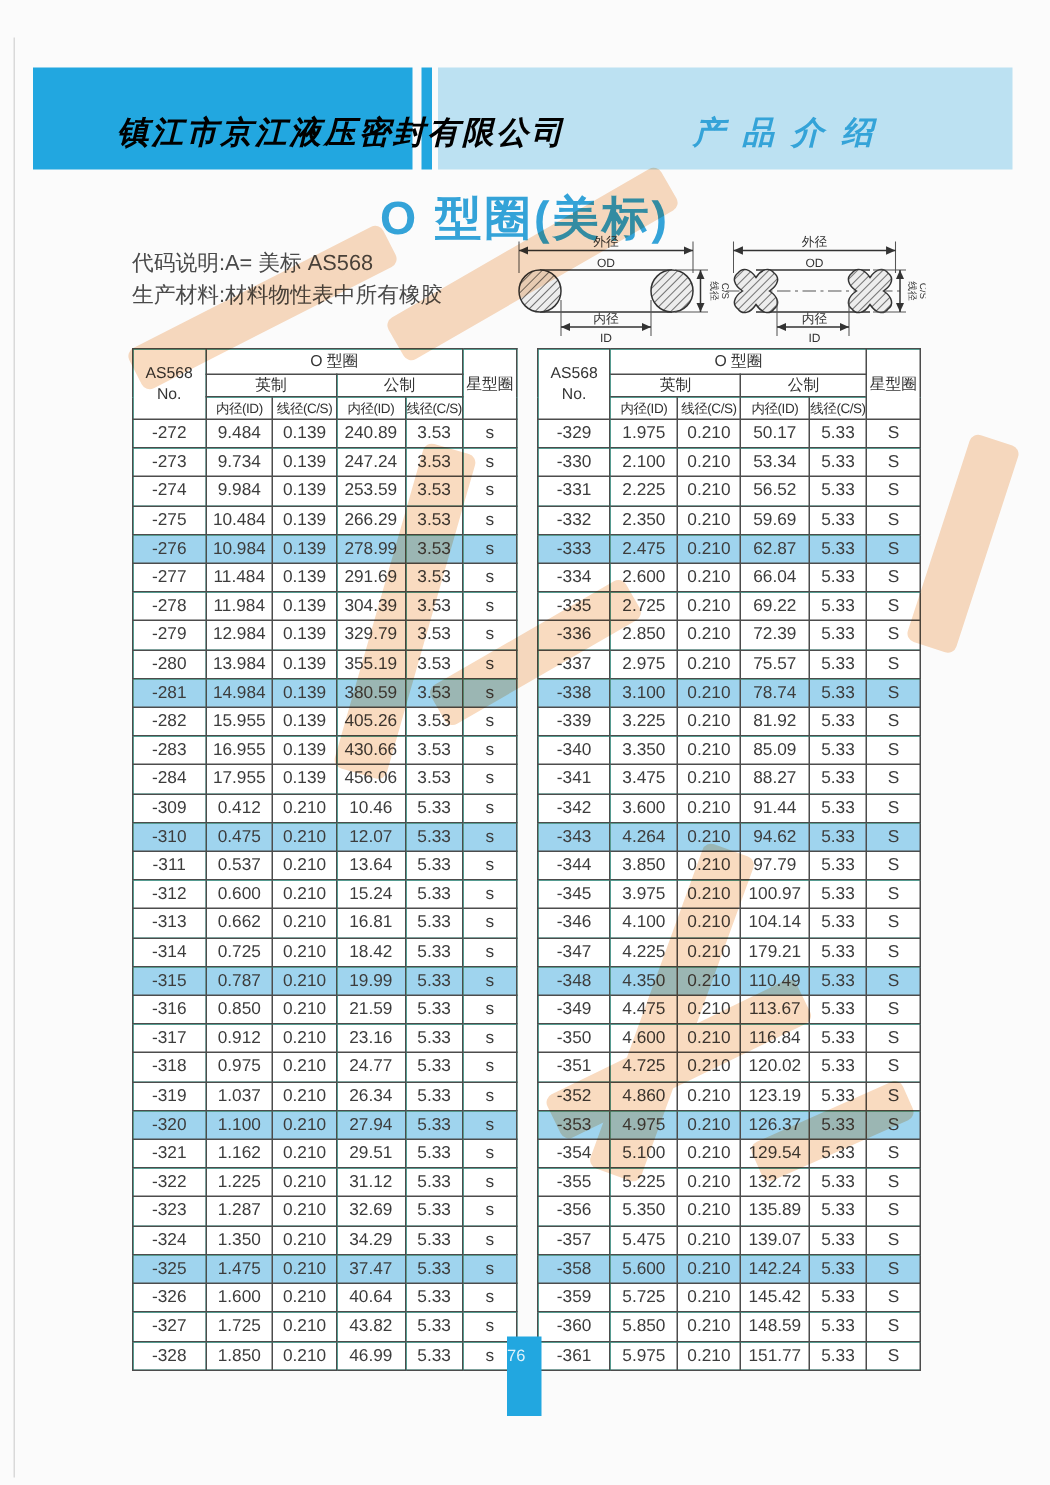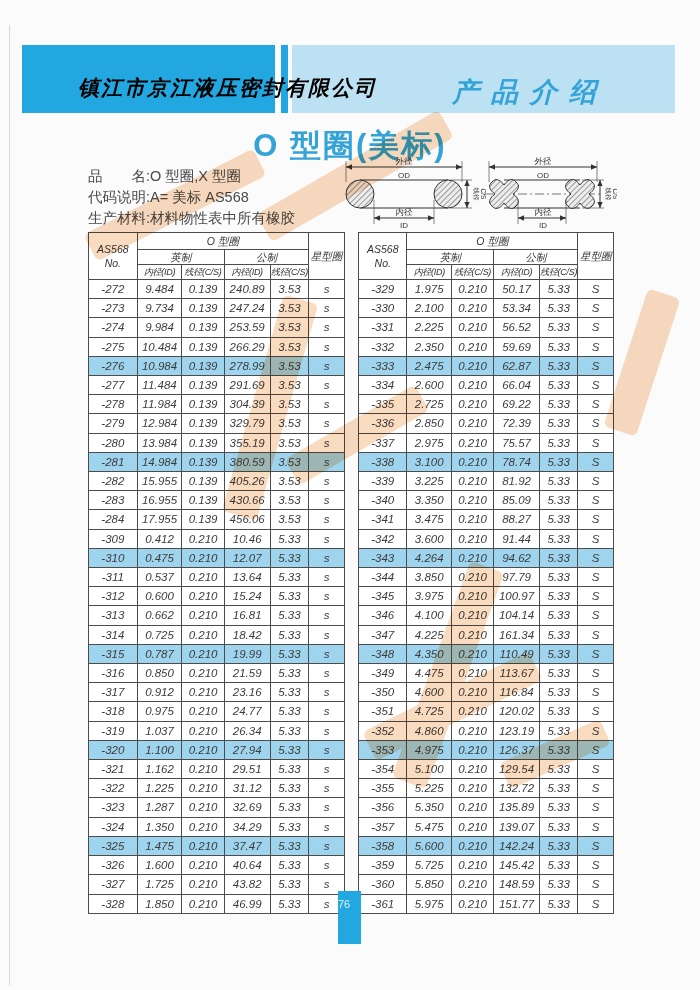--- a/index.html
+++ b/index.html
@@ -15,37 +15,37 @@
   .band-left{left:22px;top:45px;width:253px;height:68px;background:var(--accent,#1fa9e1);}
   .band-div{left:281px;top:45px;width:7px;height:68px;background:var(--accent,#1fa9e1);}
   .band-right{left:292px;top:45px;width:383px;height:68px;background:var(--band-light,#bce1f2);}
   .company{
     left:78px;top:74px;width:320px;z-index:3;
     font-family:"Liberation Serif","DejaVu Serif",serif;
     font-size:21px;font-weight:bold;font-style:italic;
     color:#000000;letter-spacing:2px;white-space:nowrap;
   }
   .section{
-    left:452px;top:74px;width:210px;z-index:3;
+    left:462px;top:74px;width:210px;z-index:3;
     font-family:Liberation Serif, serif;
-    font-size:27px;font-weight:bold;font-style:italic;
+    font-size:21px;font-weight:bold;font-style:italic;
     color:var(--title-blue,#2e9ed6);letter-spacing:12px;white-space:nowrap;
   }
   .page-title{
     left:0;top:125px;width:700px;text-align:center;
     font-size:31px;font-weight:bold;color:var(--title-blue,#3aa7dc);
     letter-spacing:2px;
   }
   
   .info{left:88px;top:166px;font-size:14.5px;color:#4a4a4a;line-height:21px;}
   
   .diagram{left:342px;top:154px;width:275px;height:78px;}
   svg text{font-family:"Liberation Sans","DejaVu Sans",sans-serif;fill:#333;}
   
-  .tbl{position:absolute;top:232px;border-collapse:collapse;table-layout:fixed;background:#5eead4;font-style:italic;}
+  .tbl{position:absolute;top:232px;border-collapse:collapse;table-layout:fixed;background:#5eead4;}
   .tbl-left{left:88px;width:257px;}
   .tbl-right{left:358px;width:256px;}
   .tbl th,.tbl td{border:1px solid #4c4c4c;text-align:center;padding:0;overflow:hidden;}
   .tbl th{font-weight:normal;color:#333;font-size:10.5px;line-height:14px;height:14px;background:#fff;}
   .tbl th.h1{height:16px;}
   .tbl th.sub{font-size:9px;letter-spacing:-0.3px;}
   .tbl th.series div{line-height:14px;font-size:10.5px;}
   .tbl td{height:18.2px;line-height:18.2px;font-size:11.5px;color:#3c3c3c;background:#fff;}
   .tbl tr.hl td{background:var(--row-hl,#9fd4ee);}
   
@@ -65,21 +65,20 @@
 
 <div class="abs band-left"></div>
 <div class="abs band-div"></div>
 <div class="abs band-right"></div>
 <div class="abs company">镇江市京江液压密封有限公司</div>
 <div class="abs section">产品介绍</div>
 
 <div class="abs page-title">O 型圈(美标)</div>
 
 <div class="abs info">
-  <div>品　　名:O 型圈,X 型圈</div>
   <div>代码说明:A= 美标 AS568</div>
   <div>生产材料:材料物性表中所有橡胶</div>
 </div>
 
 <svg class="abs diagram" viewBox="0 0 275 78" width="275" height="78">
   <defs>
     <pattern id="hatch" patternUnits="userSpaceOnUse" width="4" height="4" patternTransform="rotate(45)">
       <rect width="4" height="4" fill="#ededed"></rect>
       <line x1="0" y1="0" x2="0" y2="4" stroke="#555" stroke-width="1.1"></line>
     </pattern>
@@ -602,21 +601,21 @@
         <td>4.100</td>
         <td>0.210</td>
         <td>104.14</td>
         <td>5.33</td>
         <td>S</td>
       </tr>
       <tr>
         <td>-347</td>
         <td>4.225</td>
         <td>0.210</td>
-        <td>161.34</td>
+        <td>179.21</td>
         <td>5.33</td>
         <td>S</td>
       </tr>
       <tr class="hl">
         <td>-348</td>
         <td>4.350</td>
         <td>0.210</td>
         <td>110.49</td>
         <td>5.33</td>
         <td>S</td>

